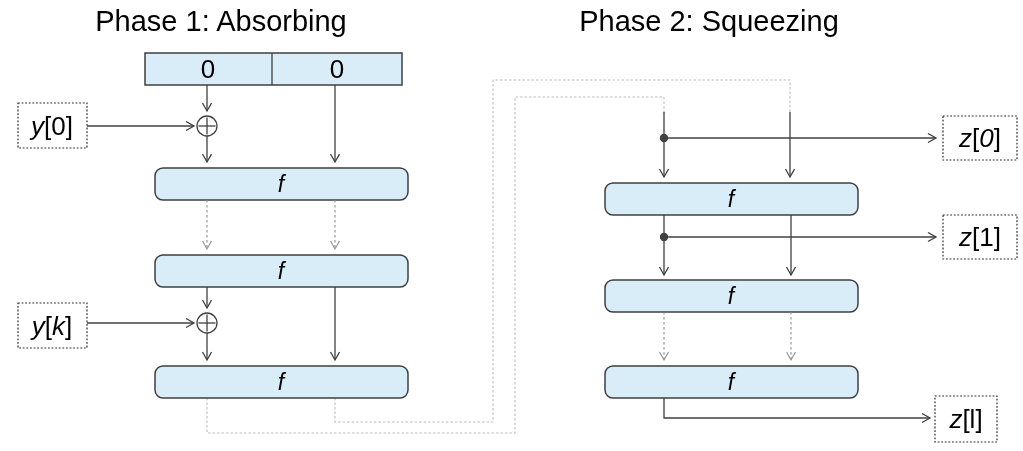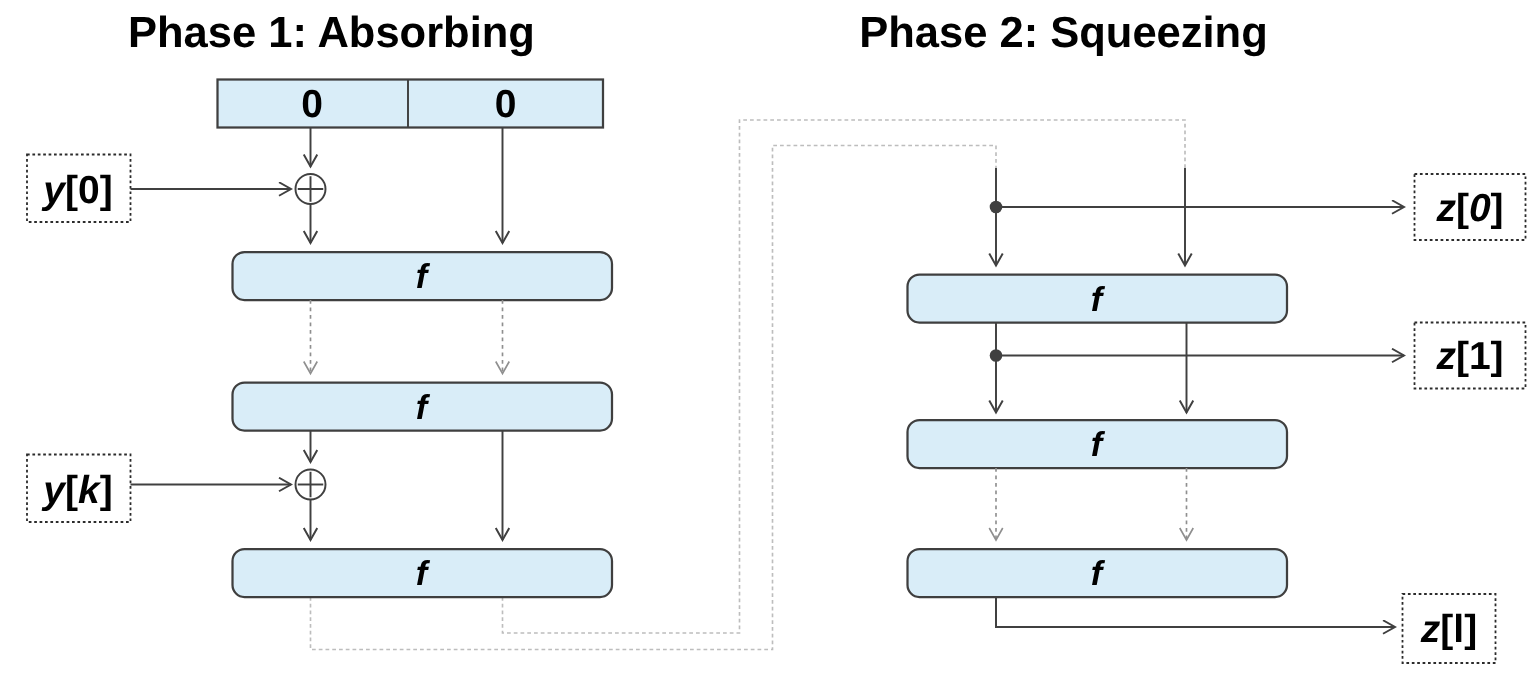--- a/index.html
+++ b/index.html
@@ -1,16 +1,16 @@
 <!DOCTYPE html>
 <html style="--background: #ffffff; --text: #000000; --box-fill: #d9edf8; --box-border: #3f3f3f; --wire: #404040; --repeat-wire: #8f8f8f; --feedback-wire: #bdbdbd; --label-box-border: #2b2b2b;"><head>
 <meta charset="utf-8">
 <style>
   html, body { margin: 0; padding: 0; background: var(--background, #fff); }
-  .stage { position: relative; width: 1023px; height: 451px; background: var(--background, #fff); font-weight: bold; }
+  .stage { position: relative; width: 1023px; height: 451px; background: var(--background, #fff); }
   svg { display: block; }
   text {
     font-family: "Liberation Sans", sans-serif;
     fill: var(--text, #000);
   }
   .title  { font-size: 29px; }
   .flabel { font-size: 23px; font-style: italic; }
   .regval { font-size: 26px; }
   .iolabel { font-size: 26px; }
   .it { font-style: italic; }

